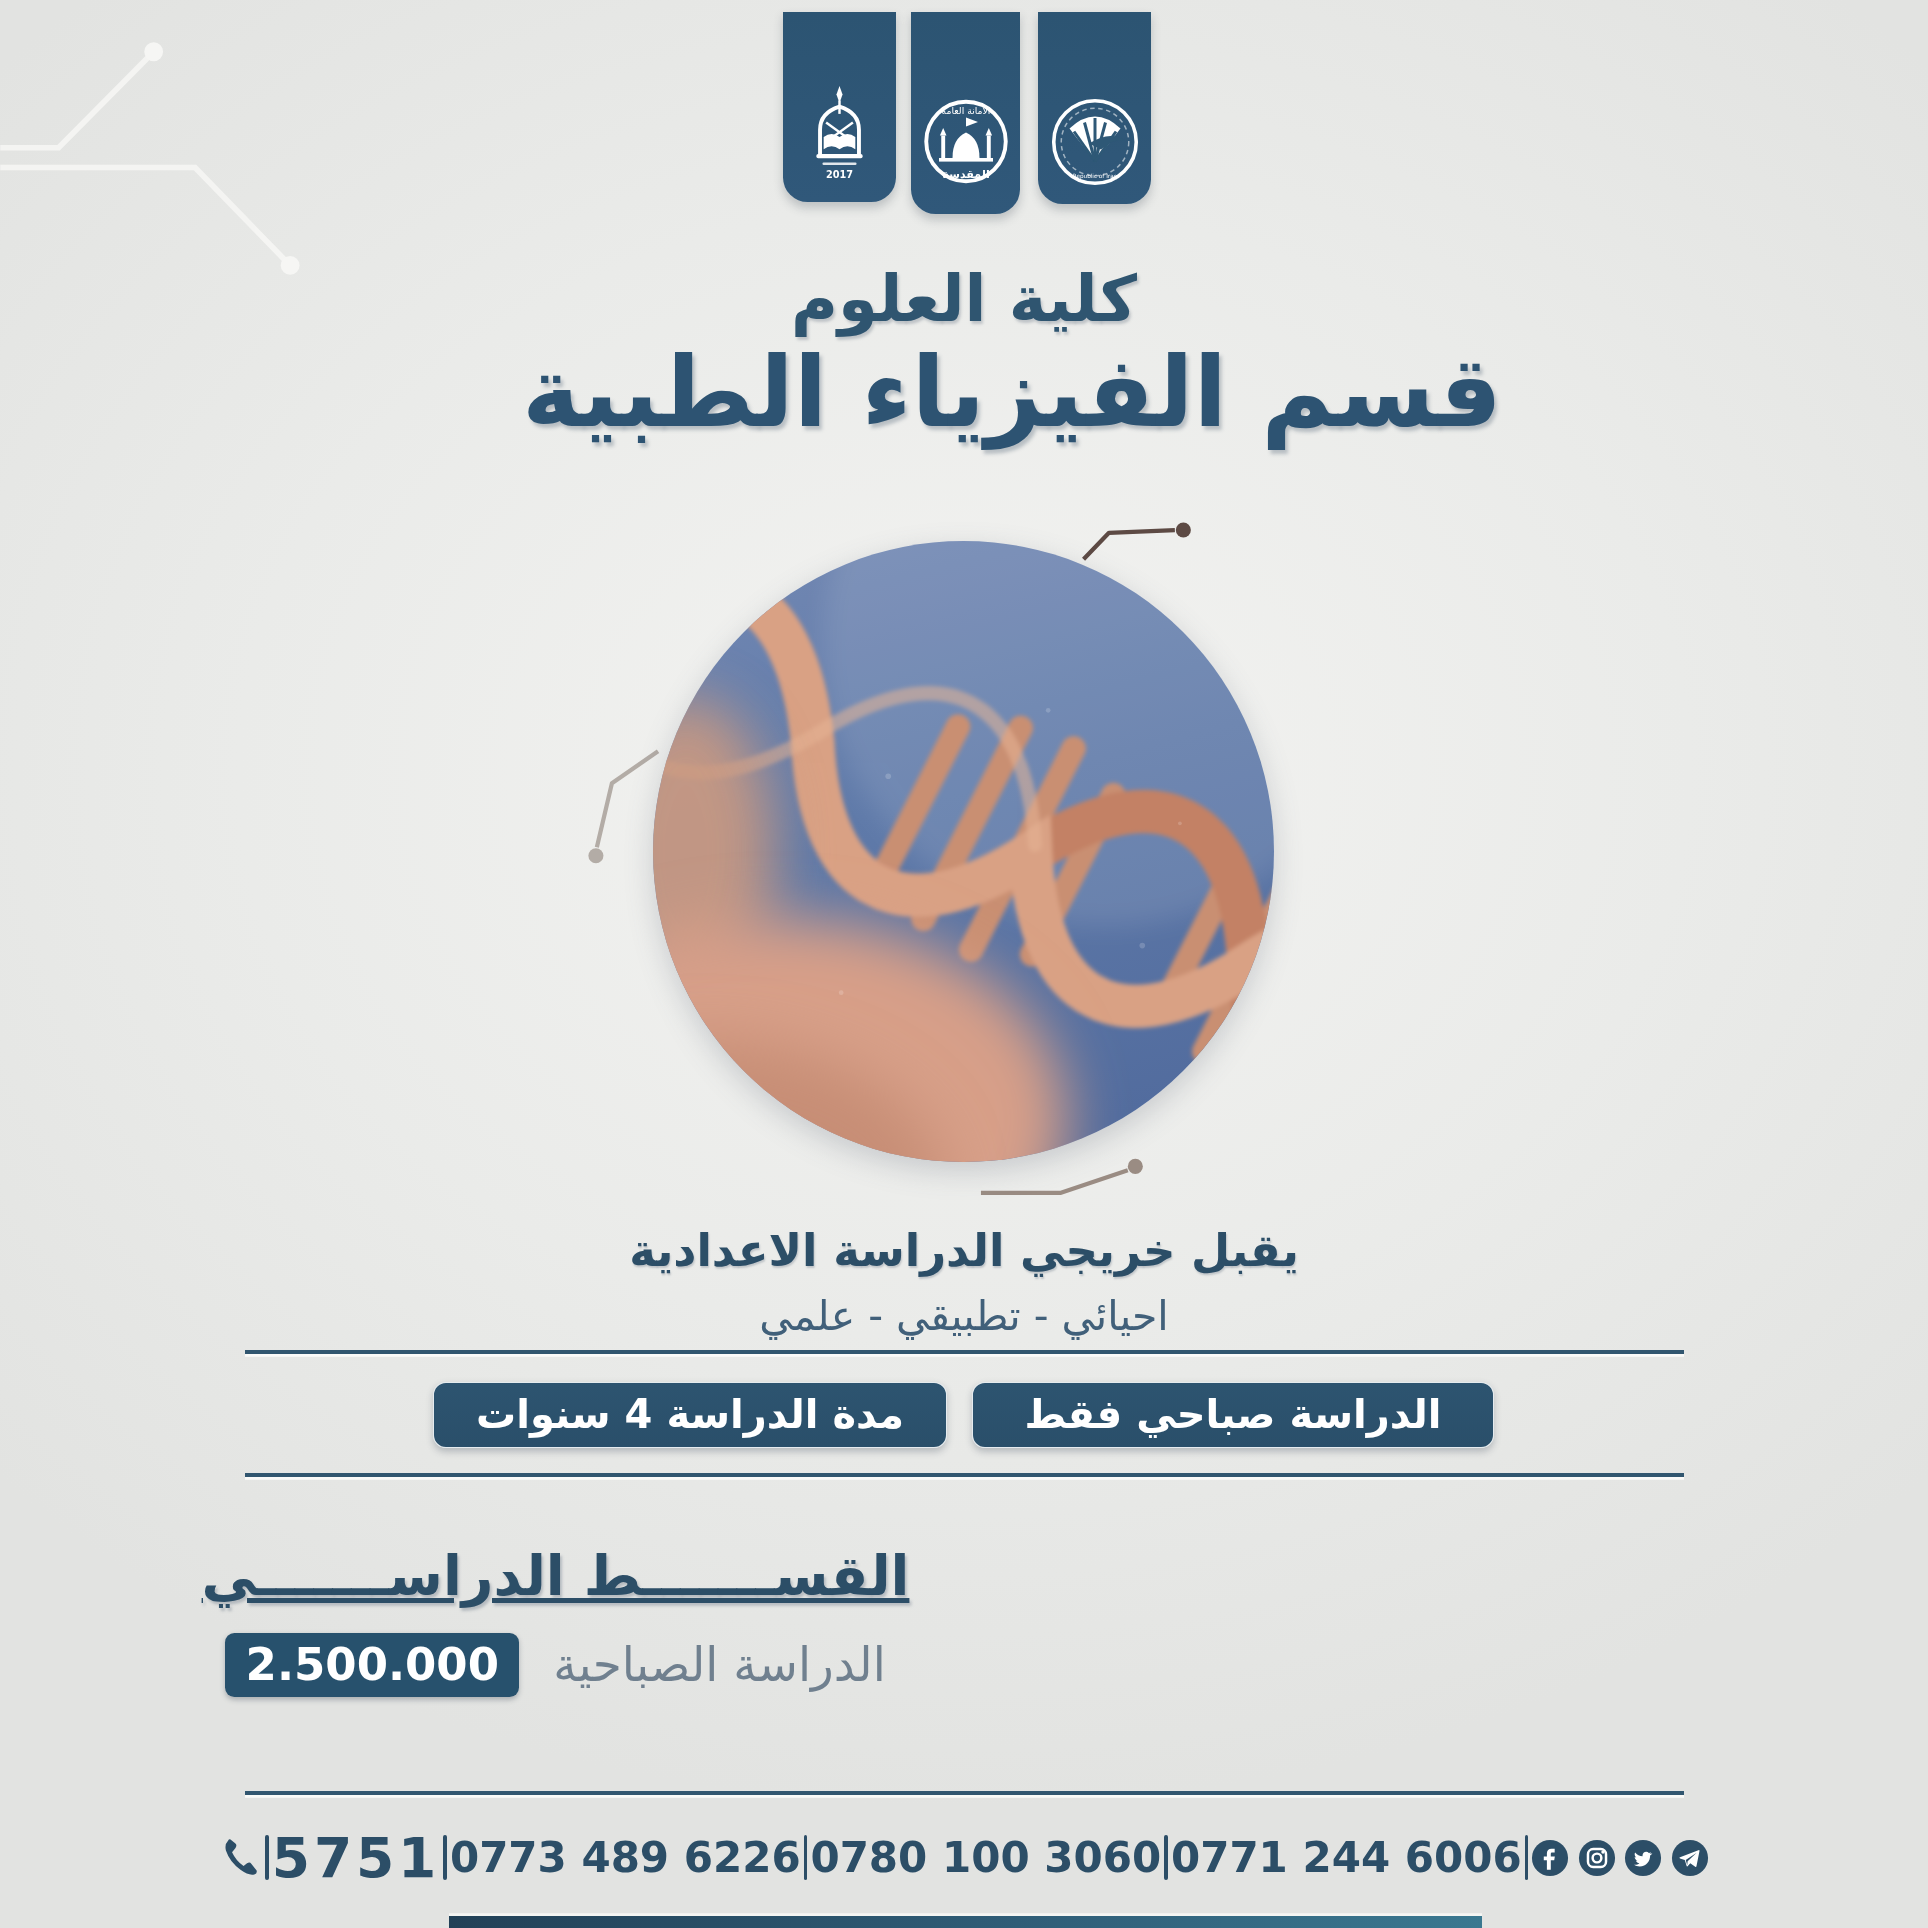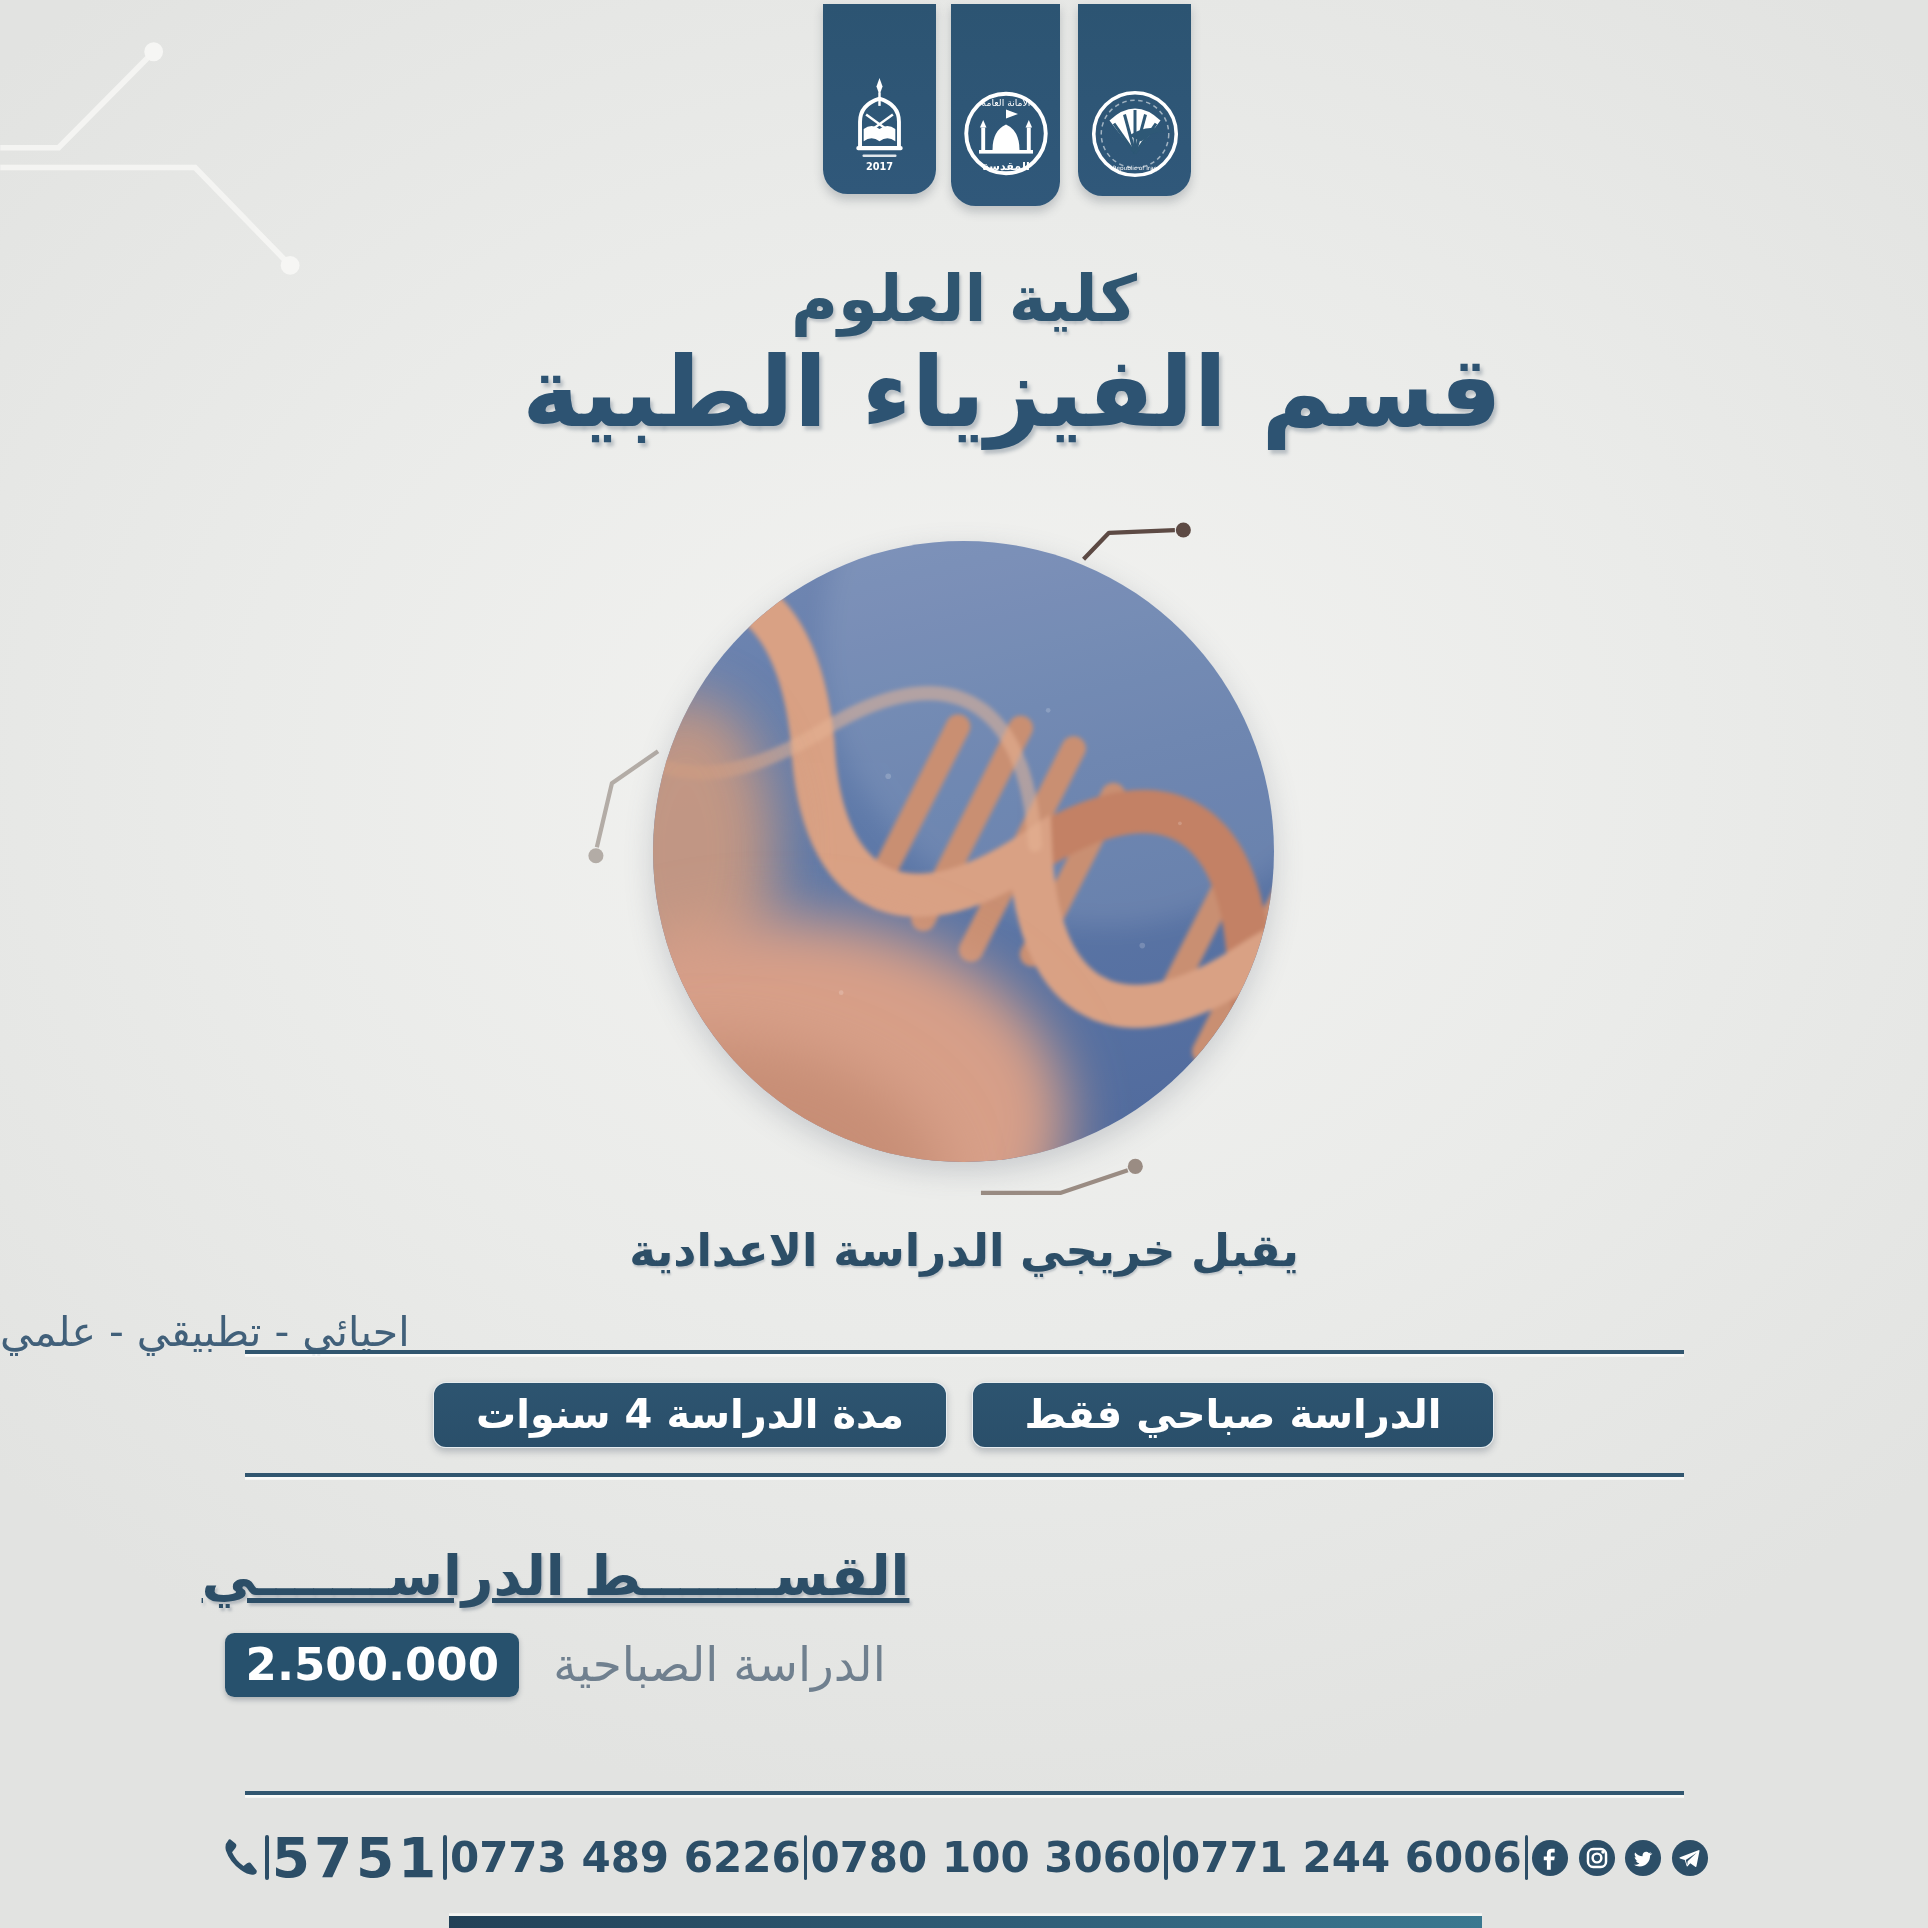--- a/index.html
+++ b/index.html
@@ -3,36 +3,36 @@
 <meta charset="utf-8">
 <style>
   html,body{margin:0;padding:0;background:#d8d9d7;}
   .poster{
     position:relative;width:1928px;height:1928px;overflow:hidden;
     background:radial-gradient(ellipse 1318px 1036px at 50% 40%, #f3f3f1 0%, #eaebe9 55%, #e2e3e1 100%);
     font-family:"DejaVu Sans", sans-serif;
   }
   .abs{position:absolute;}
   
-  .banner{position:absolute;top:4px;background:linear-gradient(180deg,#2c5472,#30587a);
+  .banner{position:absolute;top:12px;background:linear-gradient(180deg,#2c5472,#30587a);
     border-radius:0 0 24.5px 24.5px;box-shadow:0 5.6px 9.4px rgba(60,70,85,.25);
-    display:flex;justify-content:center;margin-left:40px;}
+    display:flex;justify-content:center;}
   .banner svg{position:absolute;}
   
   .title{left:0;width:100%;text-align:center;color:#2f5570;font-weight:600;
     text-shadow:1.9px 2.8px 2.8px rgba(125,135,148,.4);}
   .subtitle{left:0;width:100%;text-align:center;color:#2d5372;font-weight:800;
     text-shadow:2.8px 3.8px 3.8px rgba(120,132,146,.45);}
   
   .dna-circle{left:653px;top:541px;width:621px;height:621px;border-radius:50%;
     overflow:hidden;box-shadow:0 9.4px 28px rgba(90,100,115,.25);}
   
   .accept1{left:0;width:100%;text-align:center;color:#2c4e67;font-weight:700;
     text-shadow:0.9px 1.9px 1.9px rgba(130,140,152,.4);}
-  .accept2{left:0;width:100%;text-align:left;color:#41607a;font-weight:400;margin-top:16px;}
+  .accept2{left:0;width:100%;text-align:center;color:#41607a;font-weight:400;}
   .sep{height:3.8px;background:#31566f;box-shadow:0 2.8px 0 rgba(252,252,250,.9);}
   .pill{position:absolute;height:66px;line-height:62px;background:linear-gradient(180deg,#2d5470,#2a4f6a);
     border:1.9px solid rgba(250,252,253,.9);border-radius:13px;color:#fff;text-align:center;
     font-size:40px;font-weight:600;box-shadow:0 3.8px 7.5px rgba(70,80,95,.3);box-sizing:border-box;}
   .info-col{position:absolute;text-align:center;}
   .info-header{font-size:55px;font-weight:800;color:#2c4e67;text-shadow:1.9px 2.8px 2.8px rgba(125,135,148,.45);white-space:nowrap;text-decoration:underline;}
   .info-row{margin-top:24.5px;display:flex;justify-content:center;align-items:center;gap:34px;}
   .badge{height:64px;line-height:64px;background:#27516d;border-radius:9.4px;color:#fff;
     font-size:45px;font-weight:700;text-align:center;box-shadow:0 2.8px 5.6px rgba(70,80,95,.35);}
   .info-label{font-size:47px;font-weight:500;color:#70808f;}

